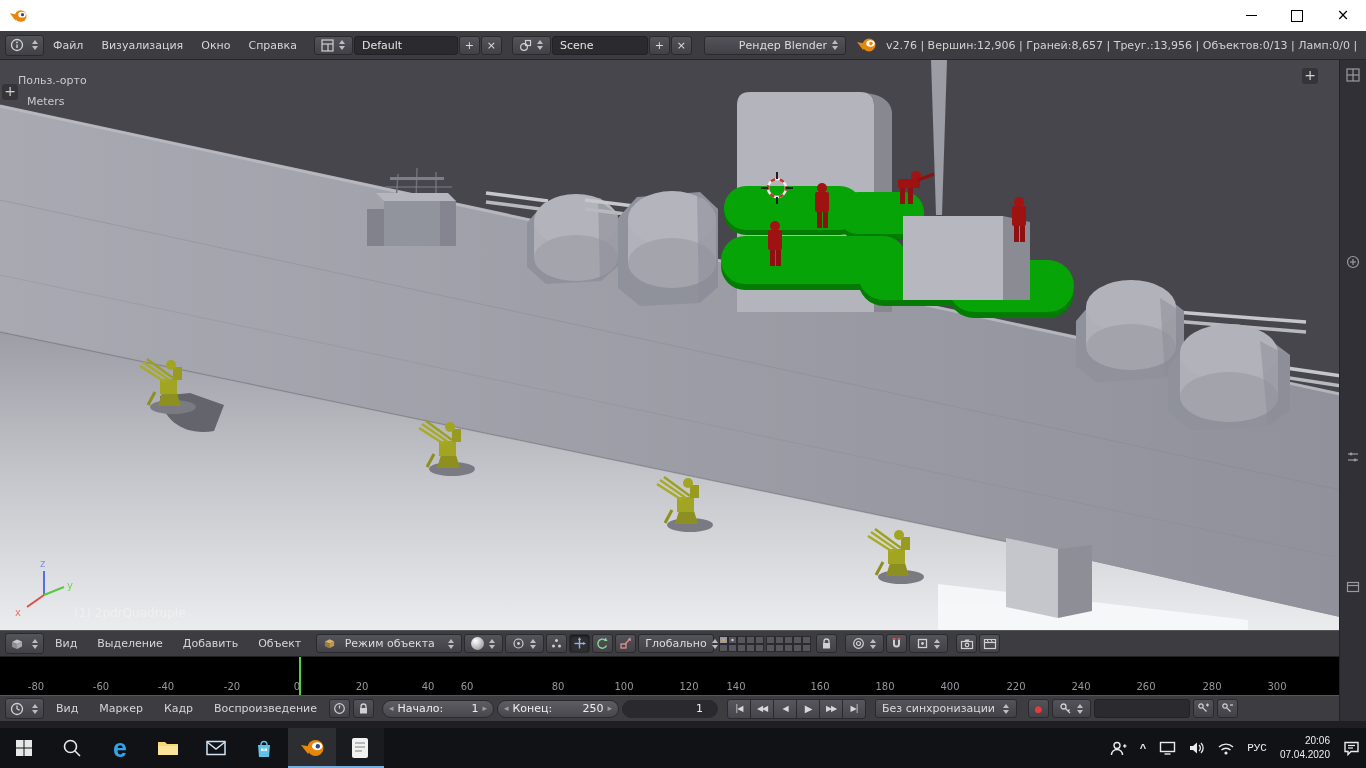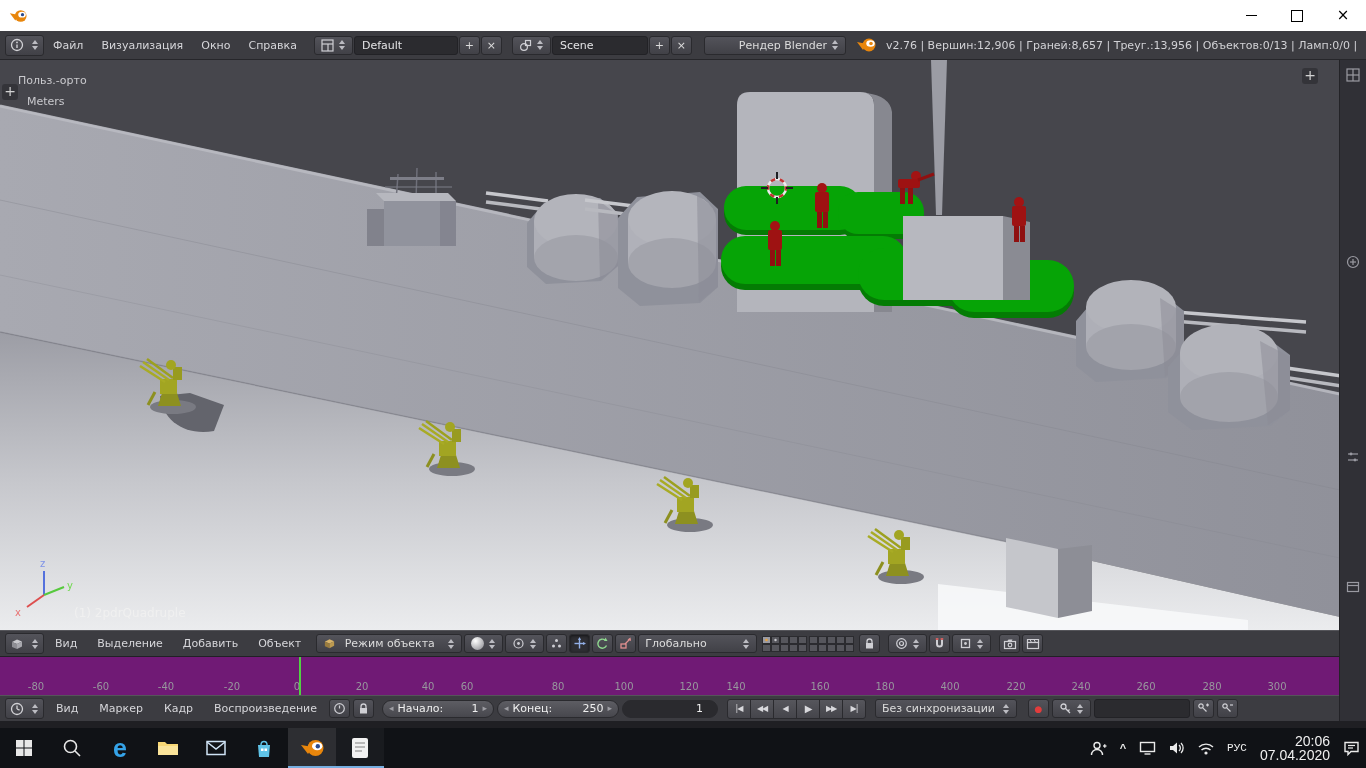--- a/index.html
+++ b/index.html
@@ -49,39 +49,39 @@
   .vheader{top:630px;width:1340px;height:26px;border-top:1px solid #55555a;gap:2px;}
   .theader{top:695px;width:1340px;height:26px;border-top:1px solid #55555a;gap:3px;}
 
   .viewport{position:absolute;left:0;top:60px;width:1340px;height:570px;background:#46464c;overflow:hidden;}
   .scene{position:absolute;left:0;top:0;}
   .vp-label{position:absolute;color:#cacace;font-size:11px;}
   .active-obj{color:#f0f0f0;font-size:12px;}
   .vp-plus{position:absolute;width:16px;height:16px;line-height:15px;text-align:center;color:#d2d2d2;
            font-size:14px;background:rgba(20,20,24,.35);border-radius:3px;}
 
-  .truler{position:absolute;left:0;top:656px;width:1340px;height:39px;background:#701a75;border-top:1px solid #212125;}
+  .truler{position:absolute;left:0;top:656px;width:1340px;height:39px;background:#000000;border-top:1px solid #212125;}
   .tick{position:absolute;bottom:4px;transform:translateX(-50%);color:#97979d;font-size:10px;}
   .frame-marker{position:absolute;left:299px;top:0;width:2px;height:100%;background:#52d143;}
 
   .bottom-gap{position:absolute;left:0;top:721px;width:100%;height:7px;background:#1f1f23;}
 
   .props-strip{position:absolute;right:0;top:60px;width:26px;height:661px;background:#303036;border-left:1px solid #232327;}
   .strip-ic{position:absolute;left:6px;}
 
   
   .taskbar{position:absolute;left:0;top:728px;width:100%;height:40px;background:#101216;display:flex;align-items:stretch;
            font-family:"Liberation Sans",sans-serif;}
   .ttile{width:48px;display:flex;align-items:center;justify-content:center;}
   .ttile.open{box-shadow:inset 0 -2px 0 #76aee0;background:rgba(255,255,255,.04);}
   .ttile.focused{background:rgba(255,255,255,.12);}
   .edge-e{color:#35a3e8;font-size:25px;font-weight:bold;line-height:1;}
   .tray{margin-left:auto;display:flex;align-items:center;gap:13px;padding-right:6px;color:#eaeaea;}
   .lang{font-size:11px;color:#f0f0f0;font-family:Liberation Mono, monospace;}
-  .clock{text-align:right;font-size:14px;line-height:14px;color:#f0f0f0;}
+  .clock{text-align:right;font-size:10px;line-height:14px;color:#f0f0f0;}
   .chev{font-size:11px;font-weight:bold;}
 
   .layers{display:block;}
 </style>
 </head>
 <body>
 
 <div class="screen">
 
   <div class="titlebar">
@@ -388,21 +388,21 @@
         <polygon points="9.5,0.5 11.5,4 8,4" fill="#8fd88f"></polygon>
       </svg>
     </div>
     <div class="bbtn sq">
       <svg class="micon" width="13" height="13" viewBox="0 0 13 13">
         <rect x="2" y="7" width="5" height="4" fill="none" stroke="#e09090" stroke-width="1.3"></rect>
         <line x1="6" y1="7" x2="11" y2="2" stroke="#e09090" stroke-width="1.3"></line>
         <polygon points="11.5,0.5 12,4 8.5,2.5" fill="#e09090"></polygon>
       </svg>
     </div>
-    <div class="bbtn" style="width:119px;justify-content:space-between">
+    <div class="bbtn" style="width:76px;justify-content:space-between">
       <span>Глобально</span>
       <span class="ddarr"></span>
     </div>
 
     <svg class="layers" width="92" height="16" viewBox="0 0 92 16" style="margin:0 3px">
       <g fill="#56565c" stroke="#2b2b2f">
         <rect x="0.5" y="0.5" width="8" height="7" fill="#9a9aa2"></rect>
           <rect x="9.5" y="0.5" width="8" height="7"></rect>
           <rect x="18.5" y="0.5" width="8" height="7"></rect>
           <rect x="27.5" y="0.5" width="8" height="7"></rect>

